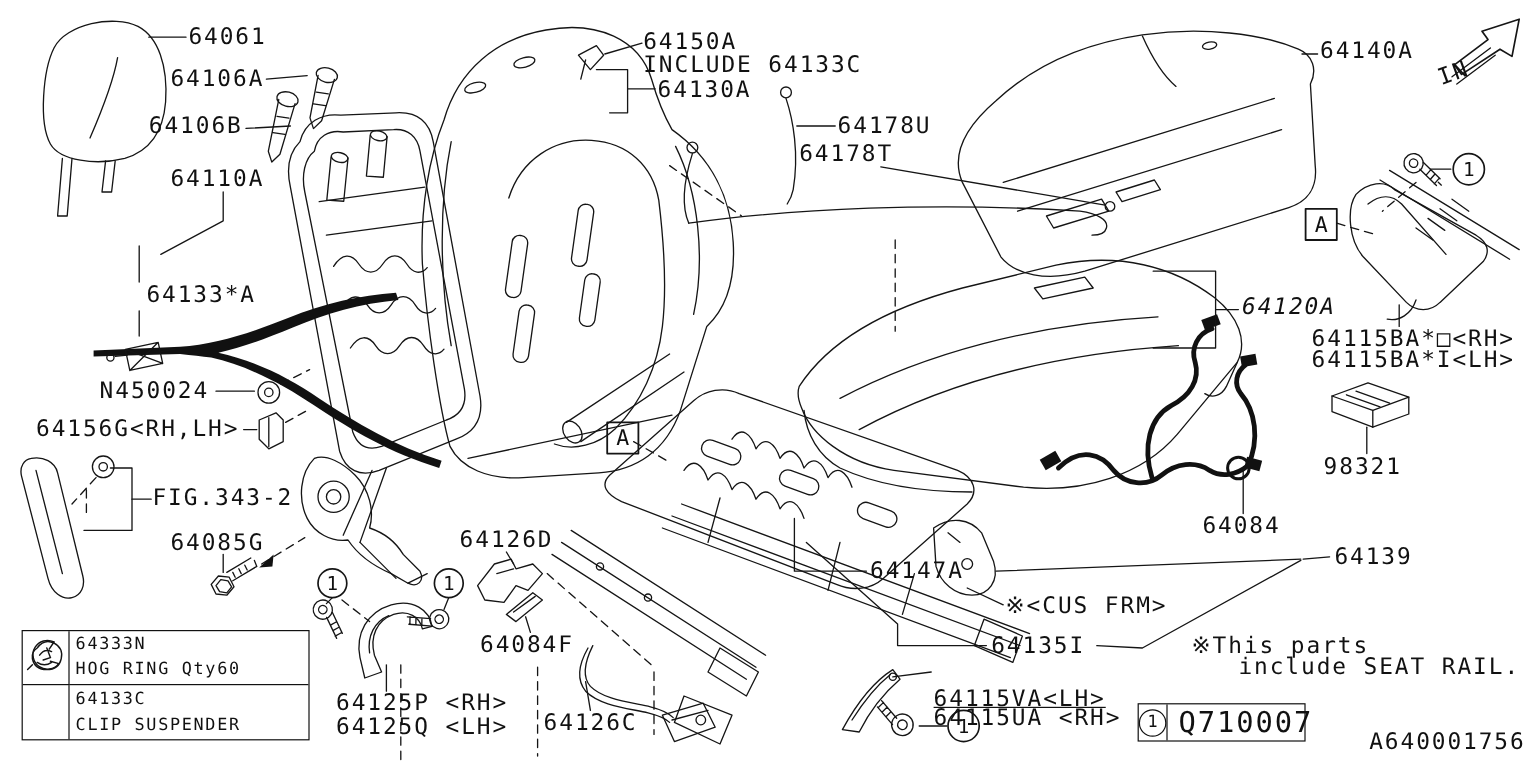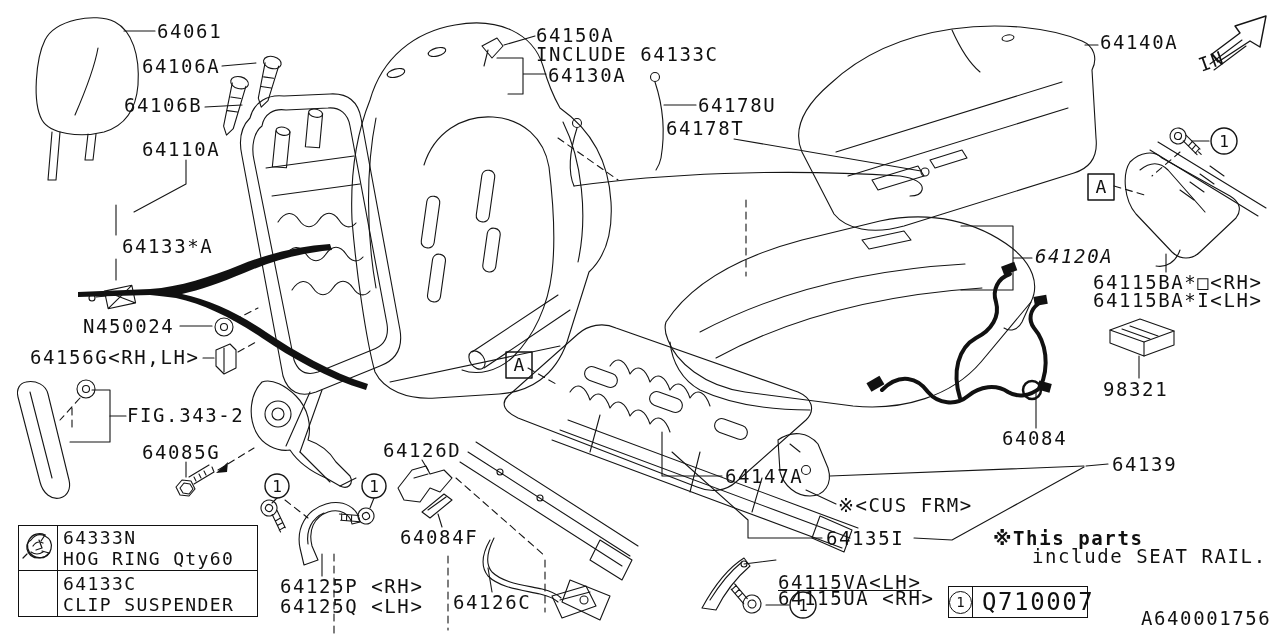--- a/index.html
+++ b/index.html
@@ -7,21 +7,21 @@
          font-family:"DejaVu Sans Mono","DejaVu Sans",monospace;color:#111;}
   .stage svg{position:absolute;left:0;top:0;}
   .lbl{position:absolute;font-size:19px;line-height:1;letter-spacing:1.6px;white-space:pre;
        color:#111;transform-origin:left top;}
   
   .legend{position:absolute;left:18px;top:525px;width:238px;height:90px;border:1.6px solid #111;
           display:grid;grid-template-columns:39px 1fr;grid-template-rows:1fr 1fr;}
   .legend .icell{border-right:1.6px solid #111;display:flex;align-items:center;justify-content:center;}
   .legend .tcell{display:flex;flex-direction:column;justify-content:center;padding-left:5px;}
   .legend .r1{border-bottom:1.6px solid #111;}
-  .legend .pno,.legend .pdesc{font-size:18px;letter-spacing:1.4px;line-height:21px;white-space:pre;}
+  .legend .pno,.legend .pdesc{font-size:14px;letter-spacing:1.4px;line-height:21px;white-space:pre;}
   
   .fbox{position:absolute;left:948px;top:586px;width:138px;height:30px;border:1.5px solid #111;
         display:flex;align-items:stretch;}
   .fbox .c1{width:55px;border-right:1.5px solid #111;display:flex;align-items:center;justify-content:center;}
   .fbox .circ{width:21px;height:21px;border:1.4px solid #111;border-radius:50%;
               display:flex;align-items:center;justify-content:center;font-size:14px;}
   .fbox .code{flex:1;display:flex;align-items:center;padding-left:9px;font-size:24px;letter-spacing:1.6px;}
 </style>
 </head>
 <body>
@@ -384,19 +384,19 @@
       <div class="lbl" style="left: 74px; top: 237px; margin-left: 48px;">64133*A</div>
       <div class="lbl" style="left: 83px; top: 317px;">N450024</div>
       <div class="lbl" style="left: 30px; top: 348px;">64156G&lt;RH,LH&gt;</div>
       <div class="lbl" style="left: 127px; top: 406px;">FIG.343-2</div>
       <div class="lbl" style="left: 142px; top: 443px;">64085G</div>
       <div class="lbl" style="left: 280px; top: 577px; text-align: center;">64125P &lt;RH&gt;</div>
       <div class="lbl" style="left: 280px; top: 597px;">64125Q &lt;LH&gt;</div>
       <div class="lbl" style="left: 383px; top: 441px;">64126D</div>
       <div class="lbl" style="left: 400px; top: 528px;">64084F</div>
       <div class="lbl" style="left: 453px; top: 593px;">64126C</div>
-      <div class="lbl" style="left: 993px; top: 529px; font-weight: bold;">※This parts</div>
+      <div class="lbl" style="left: 993px; top: 529px;">※This parts</div>
       <div class="lbl" style="left: 1032px; top: 547px;">include SEAT RAIL.</div>
       <div class="lbl" style="left: 1141px; top: 609px;">A640001756</div>
       <div class="lbl" style="left: 1196px; top: 57px; transform: rotate(-20deg);">IN</div>
     </div>
 
 </div>
 
 </body></html>

